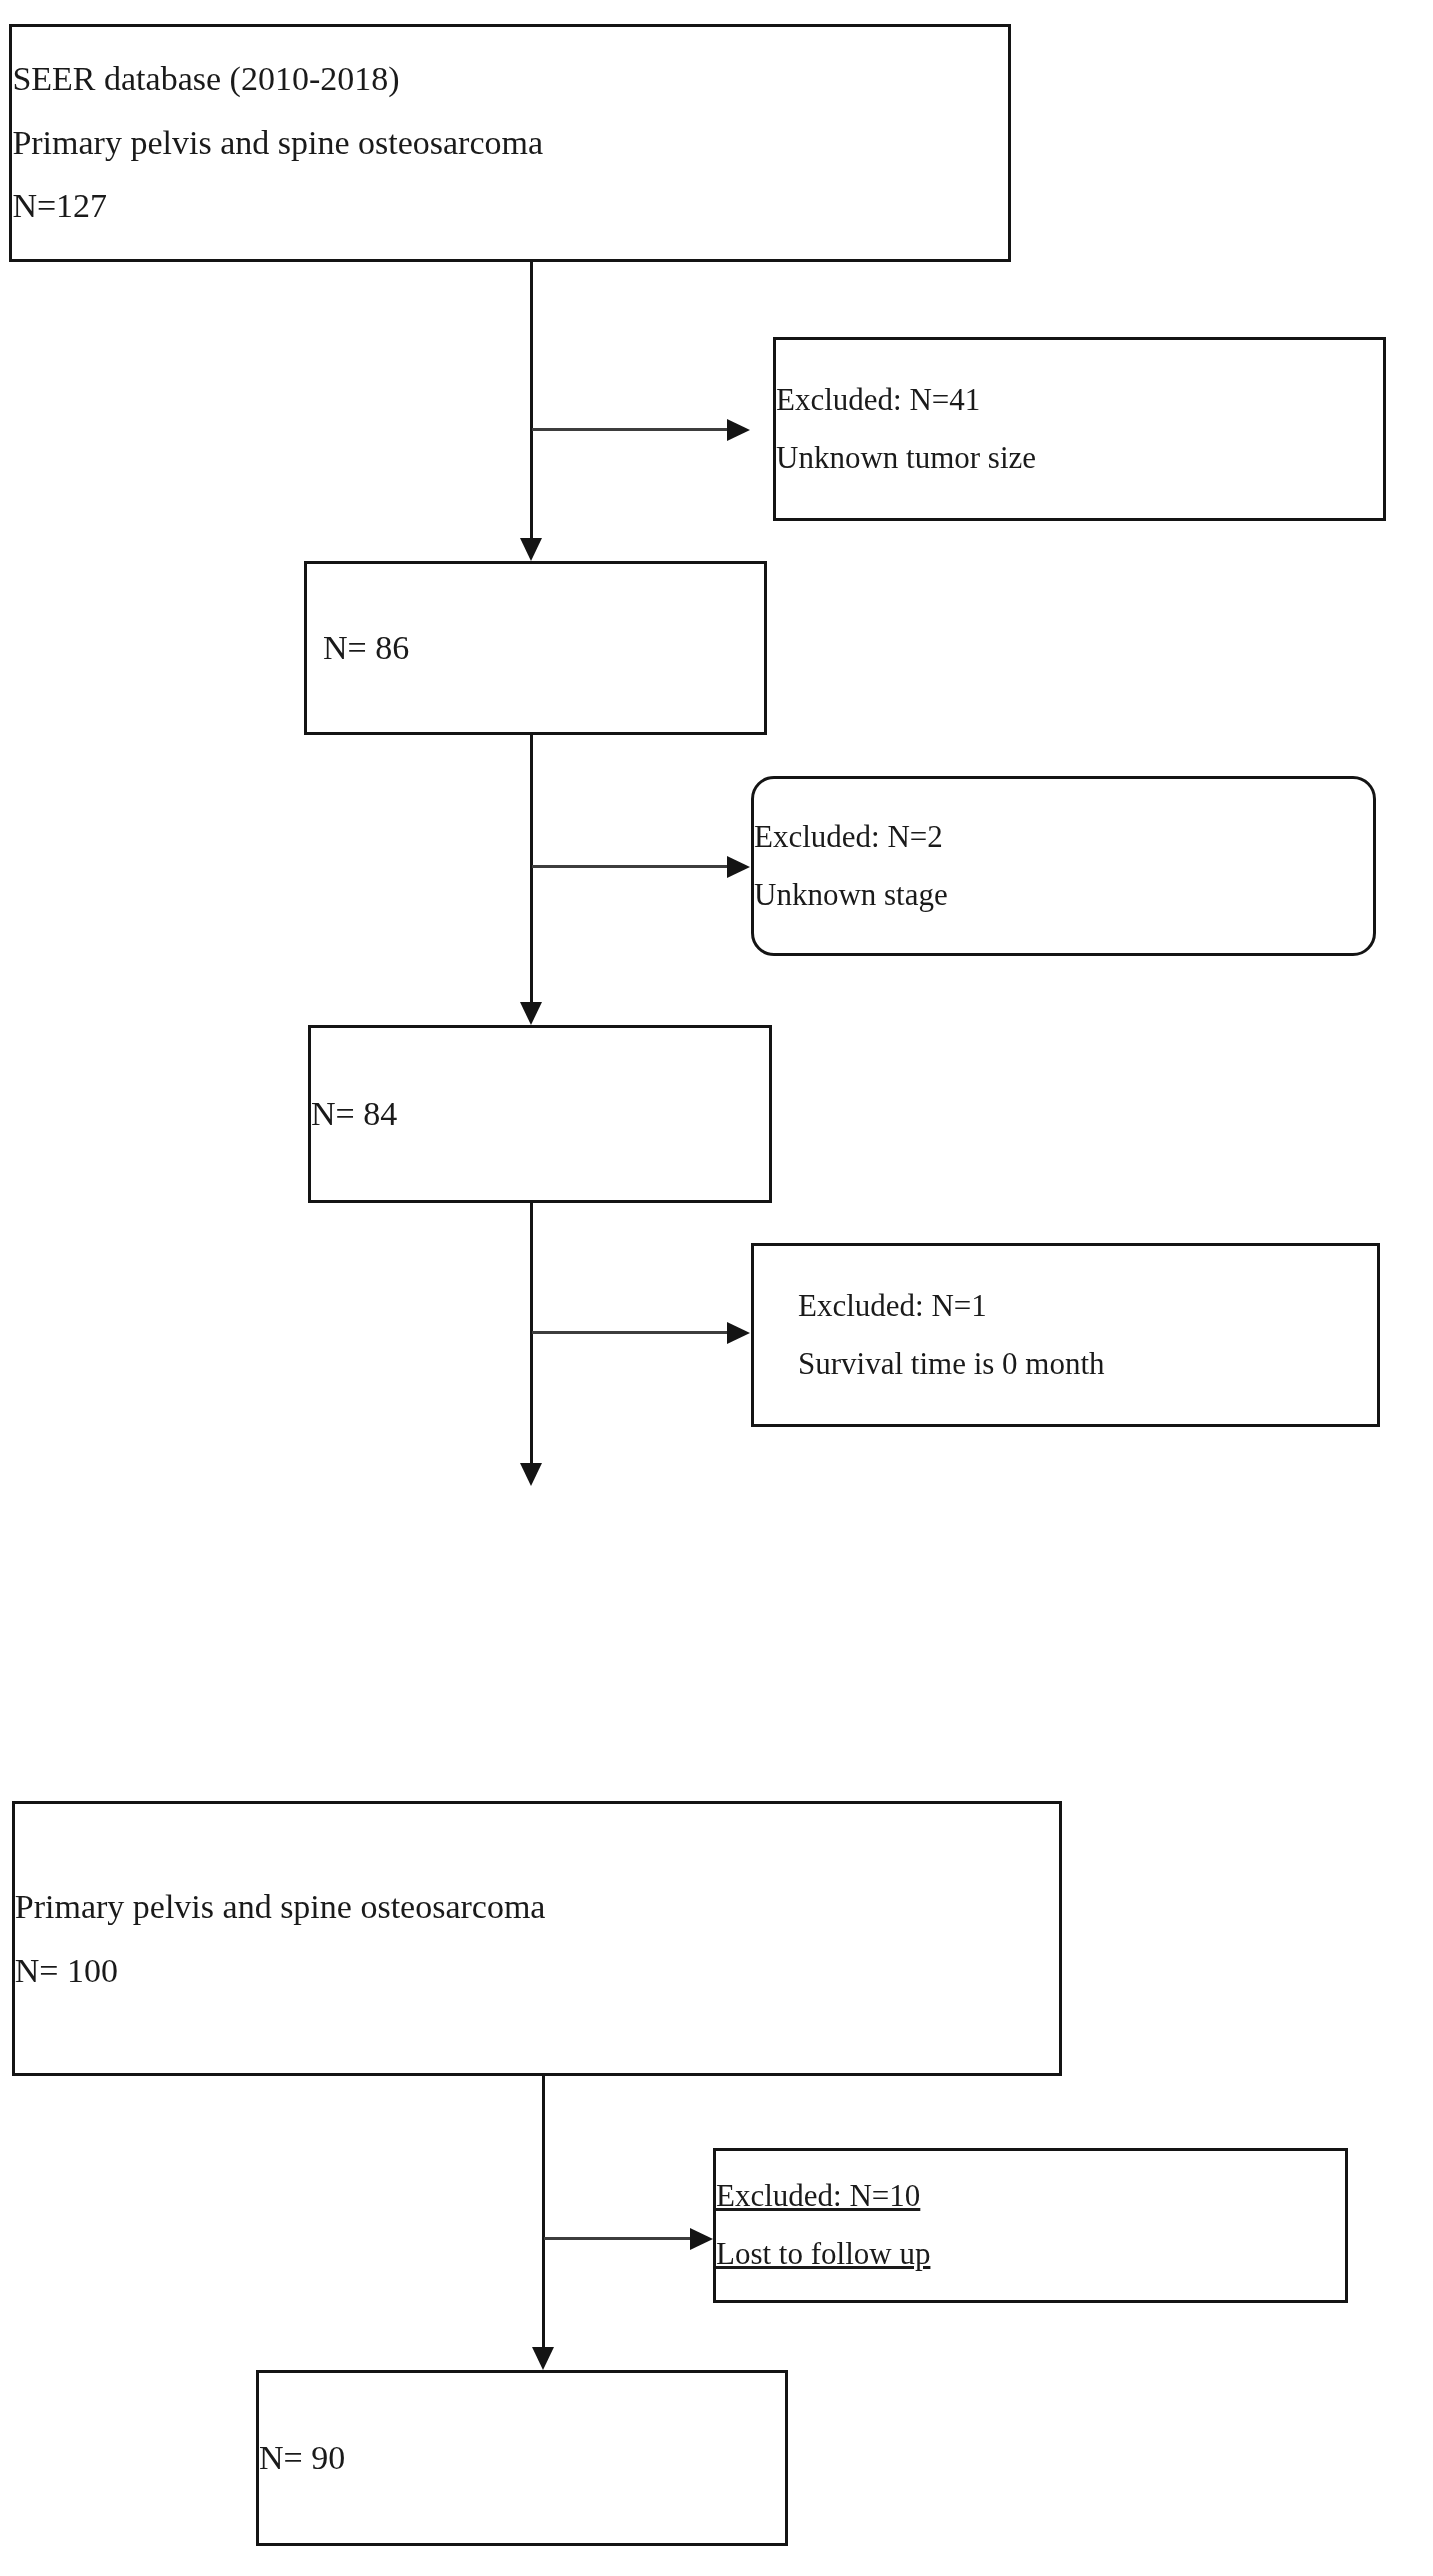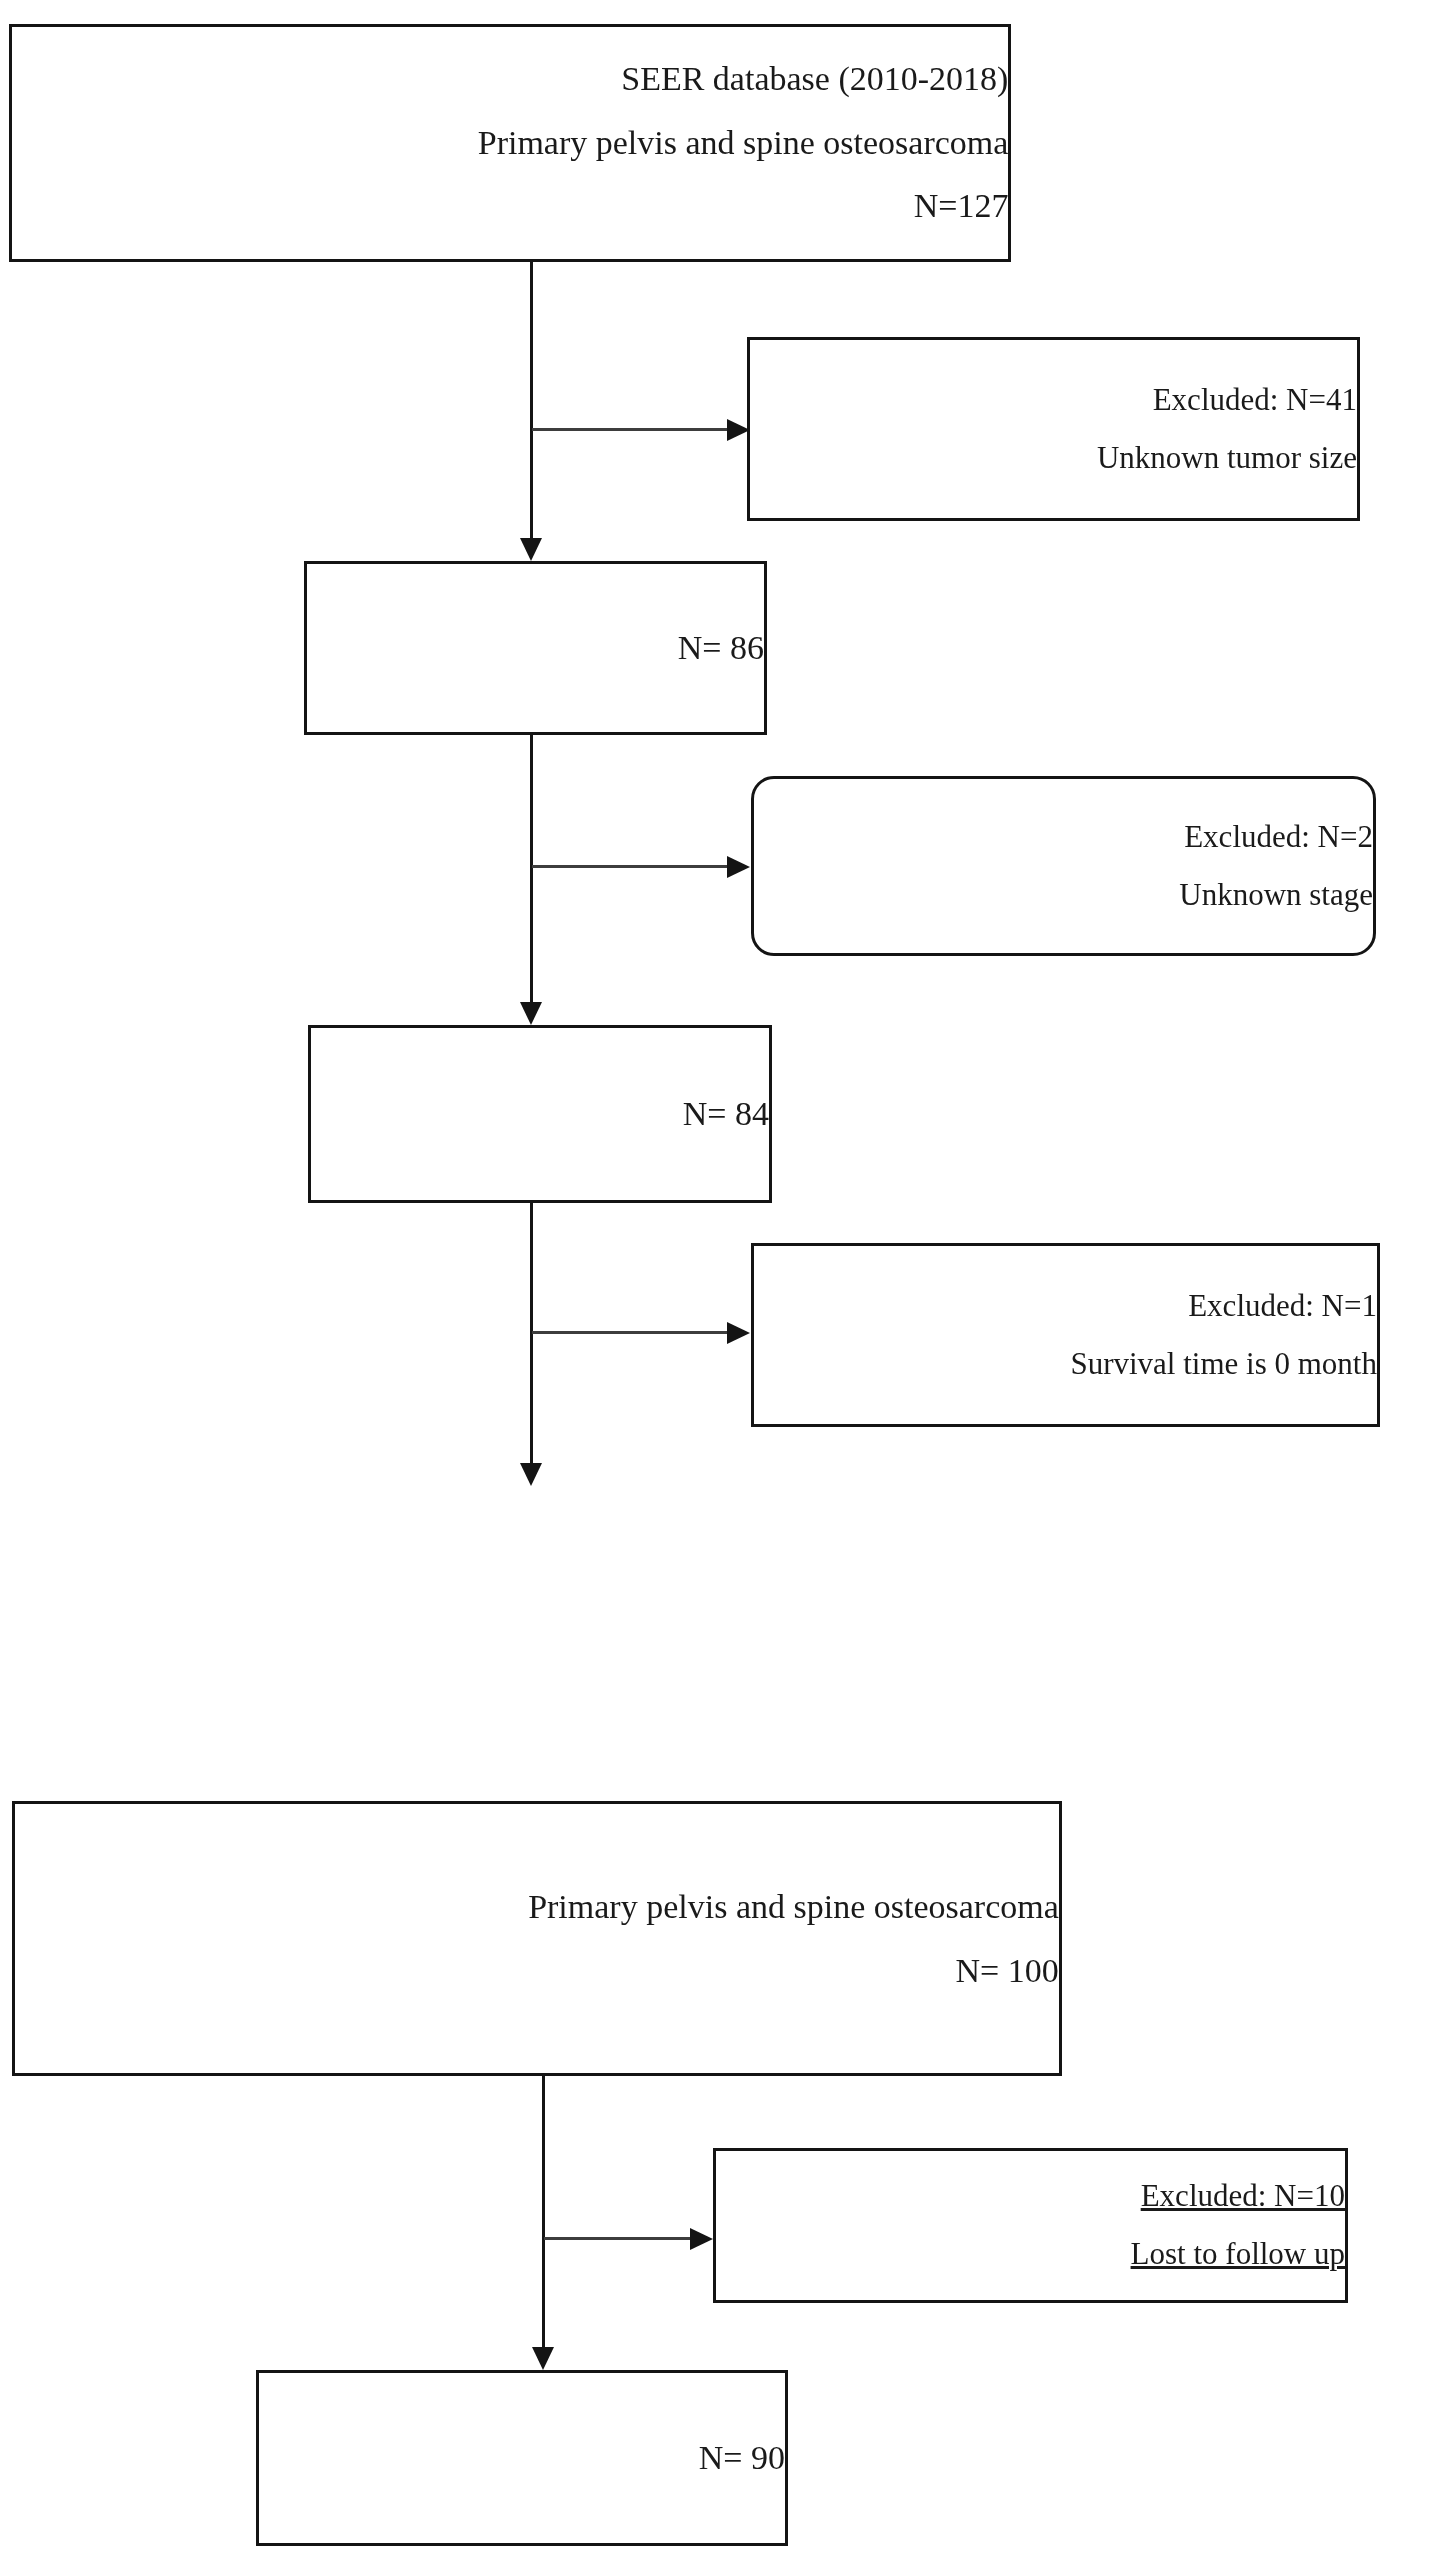--- a/index.html
+++ b/index.html
@@ -18,21 +18,21 @@
     background: #ffffff;
     overflow: hidden;
   }
   .node {
     position: absolute;
     box-sizing: border-box;
     background: #ffffff;
     border: 3.1px solid #141414;
     display: flex;
     flex-direction: column;
-    align-items: flex-end;
+    align-items: flex-start;
     justify-content: center;
     text-align: center;
   }
   .node .line {
     display: block;
     white-space: nowrap;
     line-height: 1.05;
   }
   
   .node.cohort .line {
@@ -85,21 +85,21 @@
     <span class="line">Primary pelvis and spine osteosarcoma</span>
     <span class="line">N=127</span>
   </div>
 
   <div class="vline" style="left:530px; top:261px; height:278px;"></div>
   <div class="arrow-down" style="left:520px; top:538px;"></div>
 
   <div class="hline" style="left:532px; top:428px; width:198px;"></div>
   <div class="arrow-right" style="left:727px; top:419px;"></div>
 
-  <div class="node excluded" style="left:747px; top:337px; width:613px; height:184px;">
+  <div class="node excluded" style="left:773px; top:337px; width:613px; height:184px;">
     <span class="line">Excluded: N=41</span>
     <span class="line">Unknown tumor size</span>
   </div>
 
   <div class="node count" style="left:304px; top:561px; width:463px; height:174px;padding-left:16px;">
     <span class="line">N= 86</span>
   </div>
 
   <div class="vline" style="left:530px; top:735px; height:268px;"></div>
   <div class="arrow-down" style="left:520px; top:1002px;"></div>

